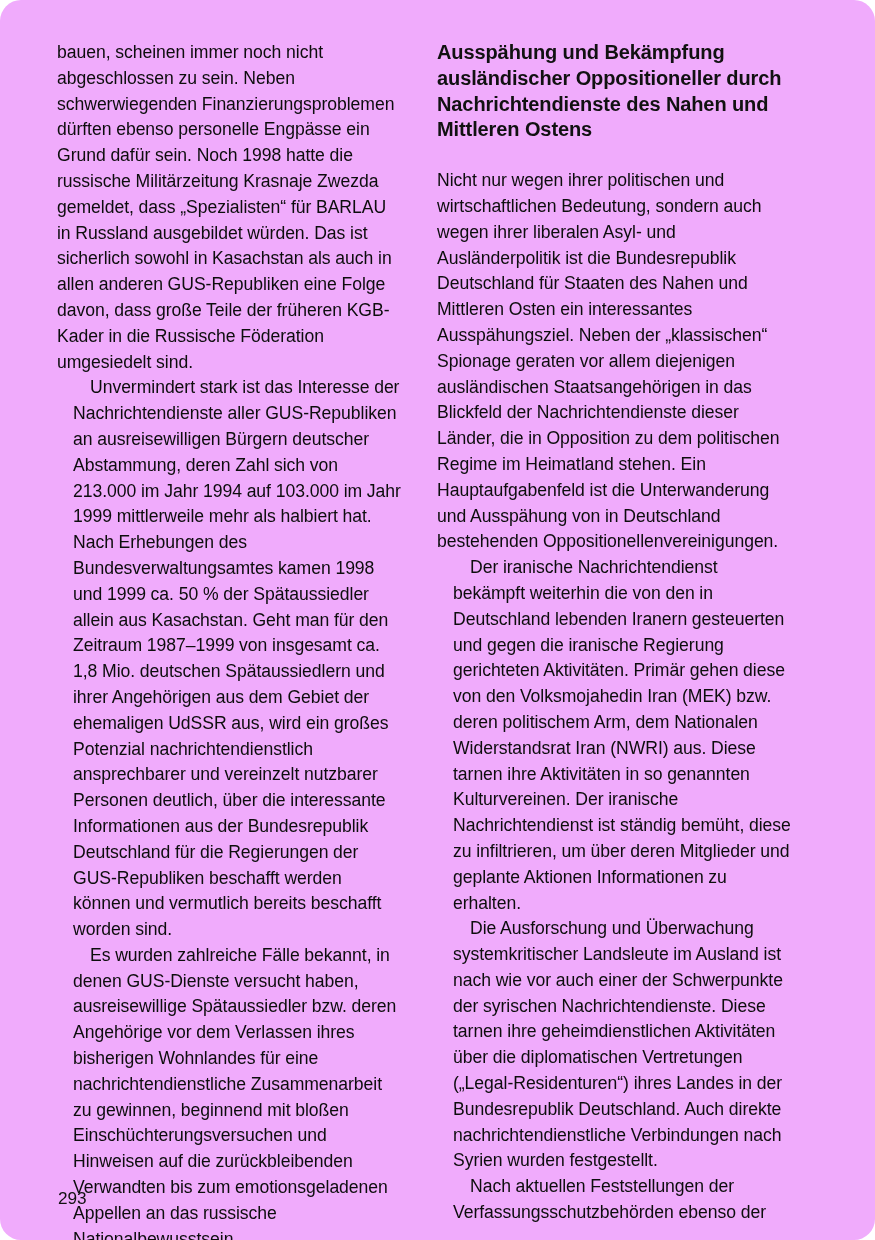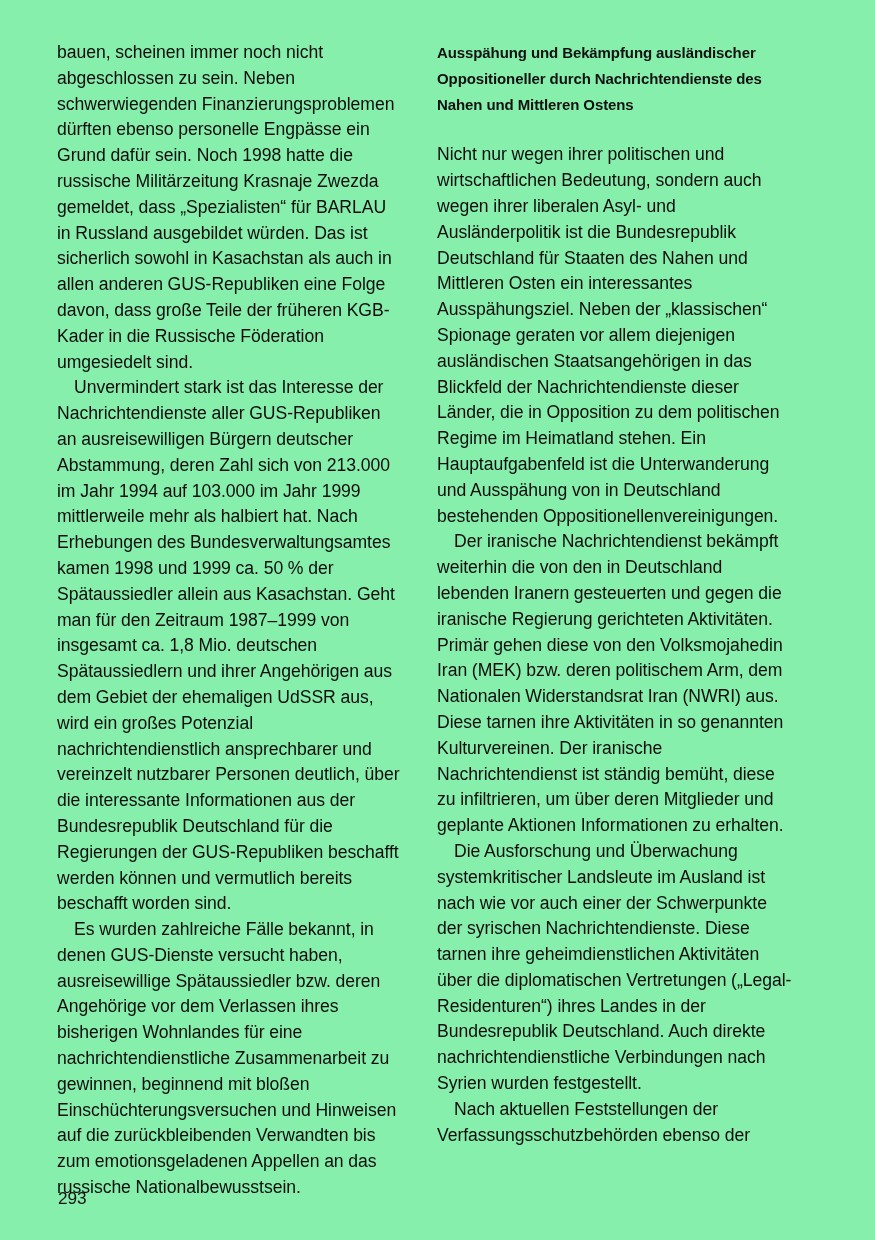--- a/index.html
+++ b/index.html
@@ -13,57 +13,58 @@
     font-family: "Liberation Sans", sans-serif;
     color: #000000;
     position: relative;
     overflow: hidden;
   }
   .page {
     position: absolute;
     left: 0; top: 0;
     width: 875px;
     height: 1240px;
-    background: #86efac;
+    background: #f0abfc;
+    border-radius: 21px;
   }
   .columns {
     position: absolute;
     left: 57px;
     top: 40px;
     width: 735px;
     height: 1110px;
     display: flex;
     flex-direction: row;
     gap: 36px;
   }
   .col {
     width: 344px;
     flex: 0 0 344px;
   }
   .col-right { width: 356px; flex: 0 0 356px; }
 
   h2.section-heading {
-    font-size: 15px;
+    font-size: 20px;
     font-weight: bold;
     line-height: 25.8px;
     margin: 0 0 25px 0;
     letter-spacing: -0.1px;
     color: #111111;
   }
   p.para {
     font-size: 17.6px;
     line-height: 25.8px;
     margin: 0;
     text-align: left;
     letter-spacing: -0.05px;
     color: #0d0d0d;
     hyphens: none;
     word-spacing: -0.1px;
   }
-  p.para + p.para { text-indent: 17px; }
+  p.para + p.para { text-indent: 17px; margin-left: 16px; }
 
   .page-number {
     position: absolute;
     left: 58px;
     top: 1187px;
     font-size: 17.2px;
     line-height: 22px;
     color: #111111;
   }
 </style>

